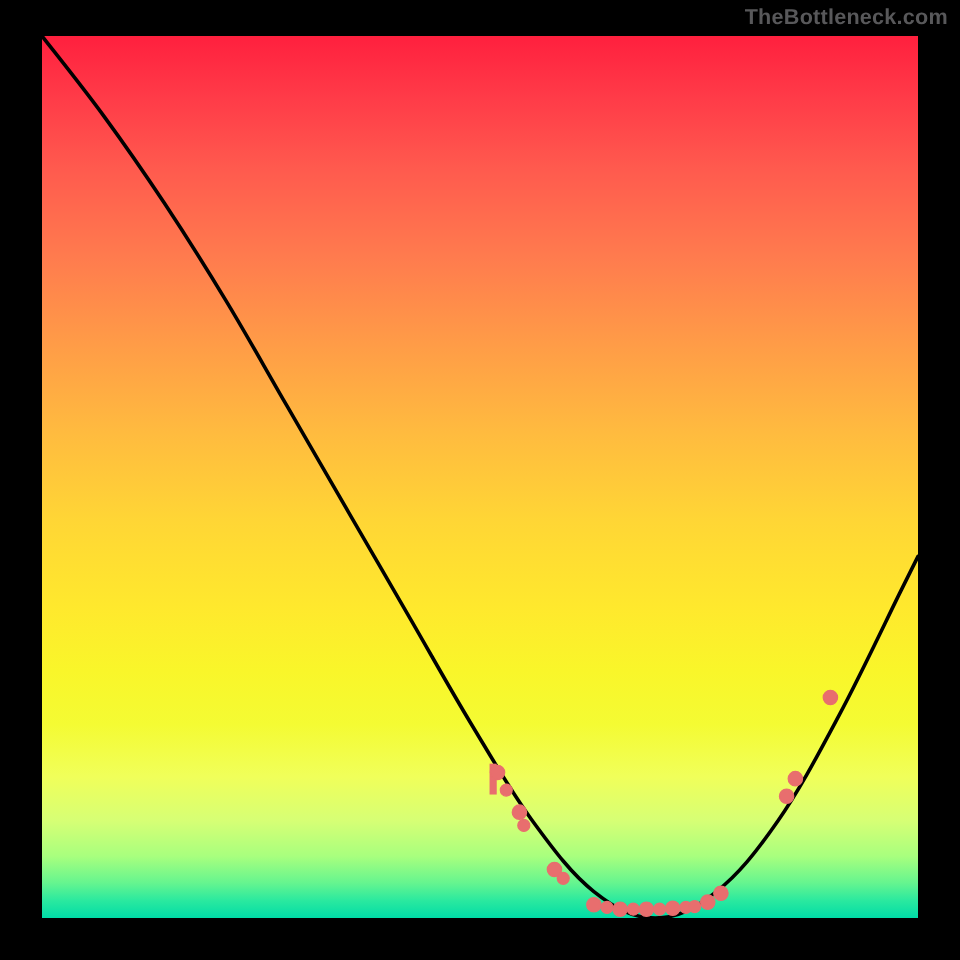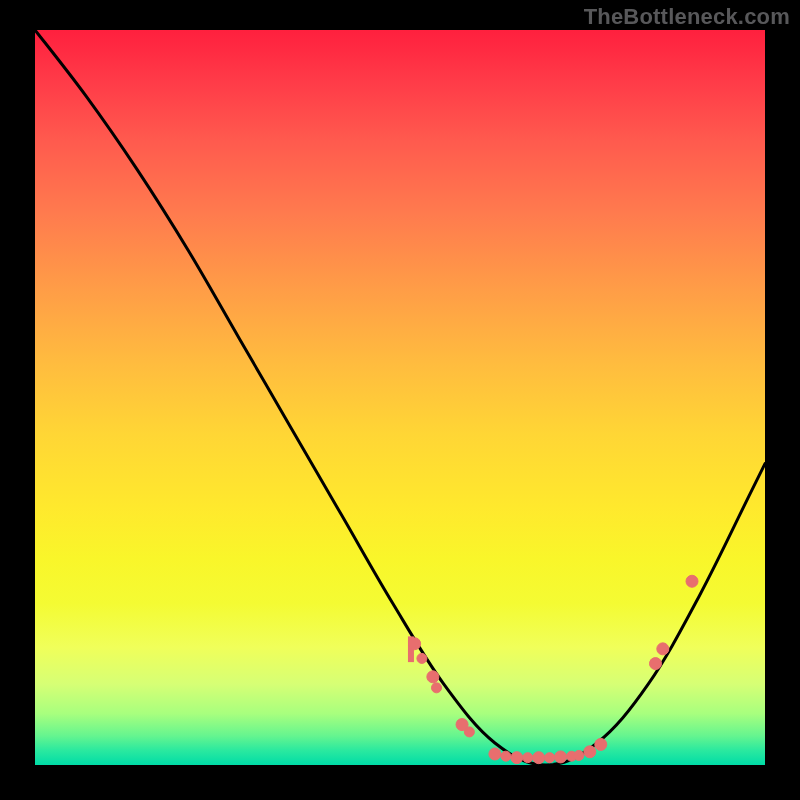--- a/index.html
+++ b/index.html
@@ -14,21 +14,21 @@
     position: relative;
     width: 800px;
     height: 800px;
     background: #000;
   }
   .watermark {
     position: absolute;
     top: 4px;
     right: 10px;
     font-family: Arial, Helvetica, sans-serif;
-    font-size: 22px;
+    font-size: 18px;
     font-weight: 600;
     color: #58585a;
     letter-spacing: 0.2px;
     z-index: 5;
     margin-left: 28px;
   }
   .plot-area {
     position: absolute;
     left: 35px;
     top: 30px;

